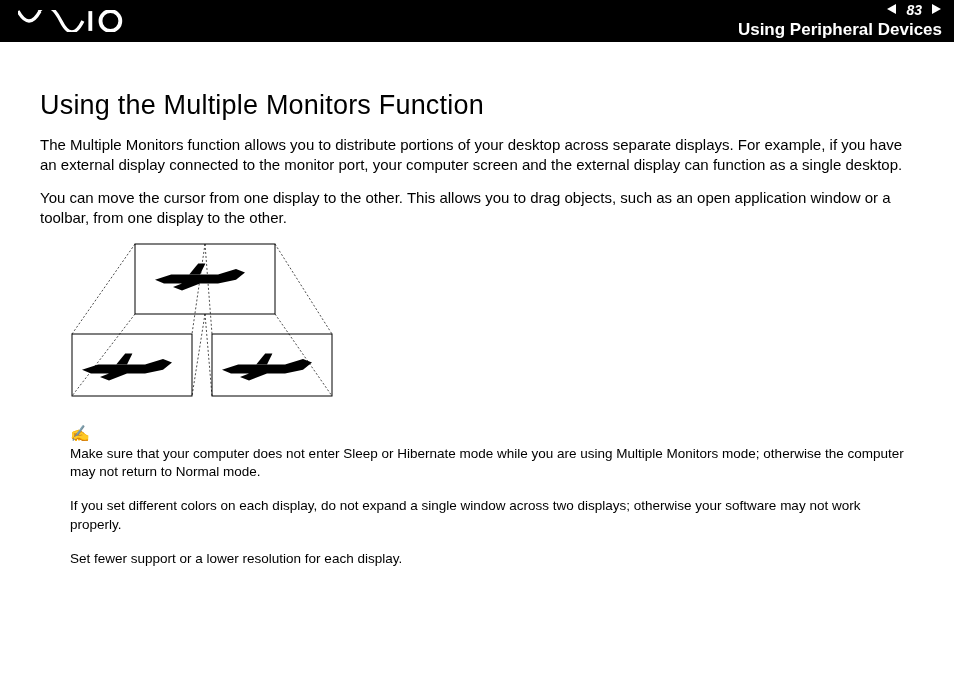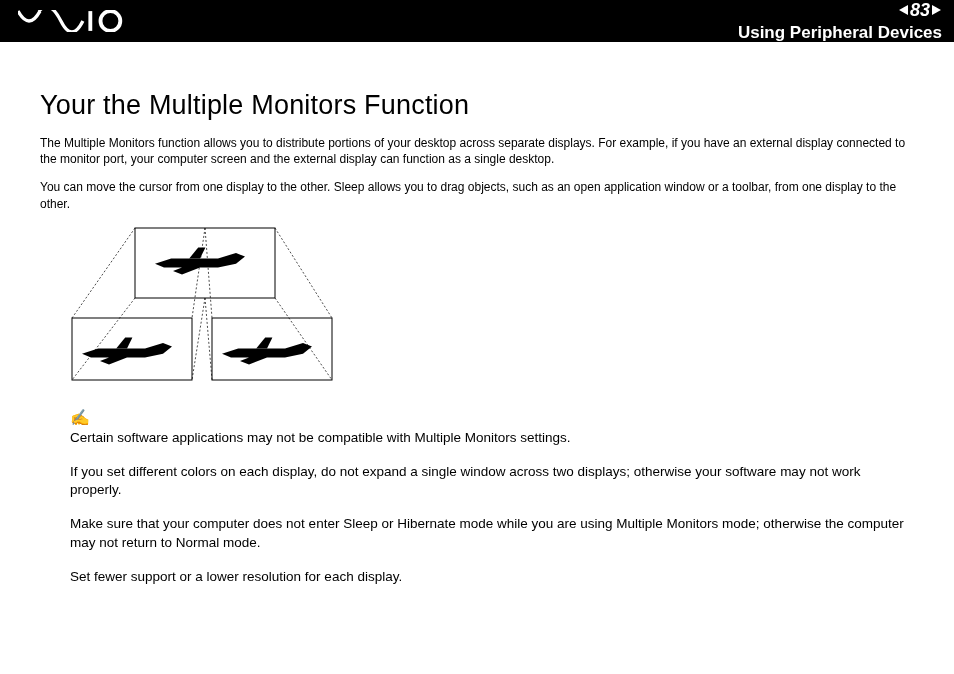--- a/index.html
+++ b/index.html
@@ -9,26 +9,26 @@
     color: #fff;
     height: 42px;
     display: flex;
     align-items: center;
     justify-content: space-between;
     padding: 0 12px 0 18px;
   }
   .logo { display: flex; align-items: center; }
   .logo svg { height: 22px; width: auto; fill: #fff; }
   .header-right { display: flex; flex-direction: column; align-items: flex-end; gap: 2px; }
-  .page-nav { display: flex; align-items: center; gap: 0; font-style: italic; font-weight: bold; font-size: 18px; }
+  .page-nav { display: flex; align-items: center; gap: 8px; font-style: italic; font-weight: bold; font-size: 14px; }
   .nav-arrow { display: inline-block; }
   .section-link { font-weight: bold; font-size: 17px; }
   .content { padding: 48px 40px 0 40px; }
   h1 { font-size: 27px; font-weight: 400; margin-bottom: 14px; letter-spacing: 0.2px; }
-  .para { font-size: 12px; line-height: 1.35; margin-bottom: 12px; }
+  .para { font-size: 15px; line-height: 1.35; margin-bottom: 12px; }
   .diagram { margin: 14px 0 18px 30px; }
   .note-icon { color: #29abe2; font-size: 16px; margin-left: 30px; margin-bottom: 2px; }
   .notes { padding-left: 30px; }
   .note { font-size: 13.5px; line-height: 1.35; margin-bottom: 16px; font-family: Arial, Helvetica, sans-serif; }
   .note:first-of-type { margin-top: 2px; }
 </style>
 </head>
 <body>
 
 <div class="header">
@@ -52,23 +52,23 @@
         <svg width="12" height="12" viewBox="0 0 12 12">
             <polygon points="2,1 2,11 11,6" fill="#fff"></polygon>
           </svg>
       </span>
     </div>
     <div class="section-link">Using Peripheral Devices</div>
   </div>
 </div>
 
 <div class="content">
-  <h1>Your the Multiple Monitors Function</h1>
+  <h1>Using the Multiple Monitors Function</h1>
   <p class="para">The Multiple Monitors function allows you to distribute portions of your desktop across separate displays. For example, if you have an external display connected to the monitor port, your computer screen and the external display can function as a single desktop.</p>
-  <p class="para">You can move the cursor from one display to the other. Sleep allows you to drag objects, such as an open application window or a toolbar, from one display to the other.</p>
+  <p class="para">You can move the cursor from one display to the other. This allows you to drag objects, such as an open application window or a toolbar, from one display to the other.</p>
 
   <div class="diagram">
     <svg width="270" height="160" viewBox="0 0 270 160">
 
       <rect x="65" y="2" width="140" height="70" fill="#fff" stroke="#000" stroke-width="1"></rect>
 
       <g transform="translate(85,18) scale(0.9)">
         <path d="M0 22 L18 16 L70 16 L90 10 L100 14 L90 22 L70 26 L50 26 L30 34 L20 30 L30 26 L10 26 Z" fill="#000"></path>
         <path d="M38 16 L48 4 L56 4 L50 16 Z" fill="#000"></path>
       </g>
@@ -92,18 +92,17 @@
       <line x1="135" y1="72" x2="122" y2="154" stroke="#000" stroke-width="0.7" stroke-dasharray="2,2"></line>
       <line x1="135" y1="2" x2="142" y2="92" stroke="#000" stroke-width="0.7" stroke-dasharray="2,2"></line>
       <line x1="135" y1="72" x2="142" y2="154" stroke="#000" stroke-width="0.7" stroke-dasharray="2,2"></line>
       <line x1="205" y1="2" x2="262" y2="92" stroke="#000" stroke-width="0.7" stroke-dasharray="2,2"></line>
       <line x1="205" y1="72" x2="262" y2="154" stroke="#000" stroke-width="0.7" stroke-dasharray="2,2"></line>
     </svg>
   </div>
 
   <div class="note-icon">✍</div>
   <div class="notes">
-    <p class="note">Certain software applications may not be compatible with Multiple Monitors settings.</p>
+    <p class="note">Make sure that your computer does not enter Sleep or Hibernate mode while you are using Multiple Monitors mode; otherwise the computer may not return to Normal mode.</p>
     <p class="note">If you set different colors on each display, do not expand a single window across two displays; otherwise your software may not work properly.</p>
-    <p class="note">Make sure that your computer does not enter Sleep or Hibernate mode while you are using Multiple Monitors mode; otherwise the computer may not return to Normal mode.</p>
     <p class="note">Set fewer support or a lower resolution for each display.</p>
   </div>
 </div>
 
 </body></html>

